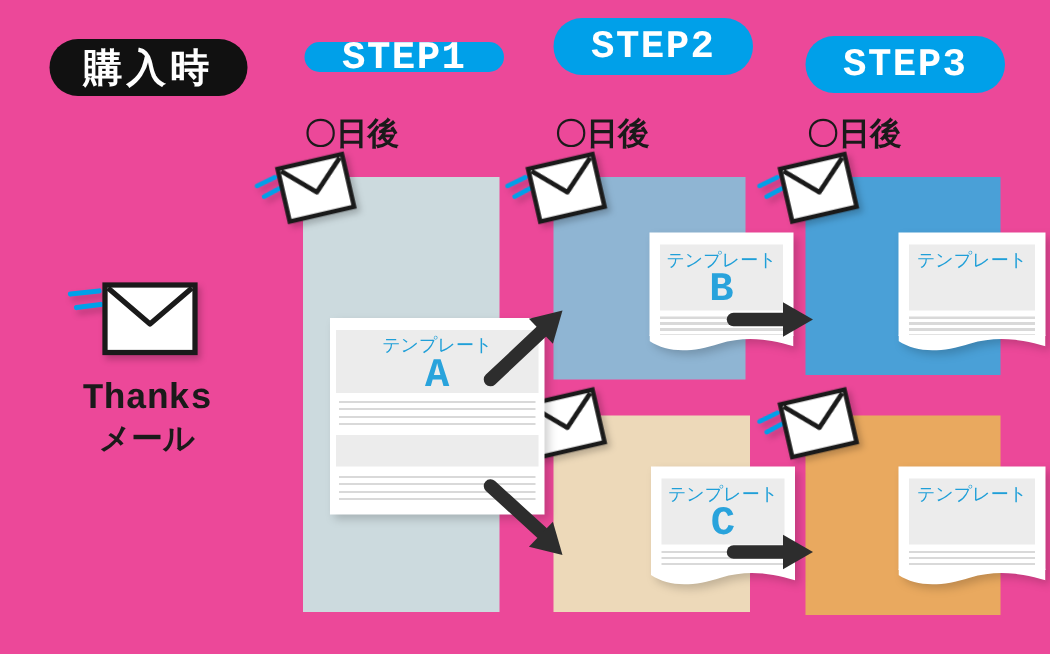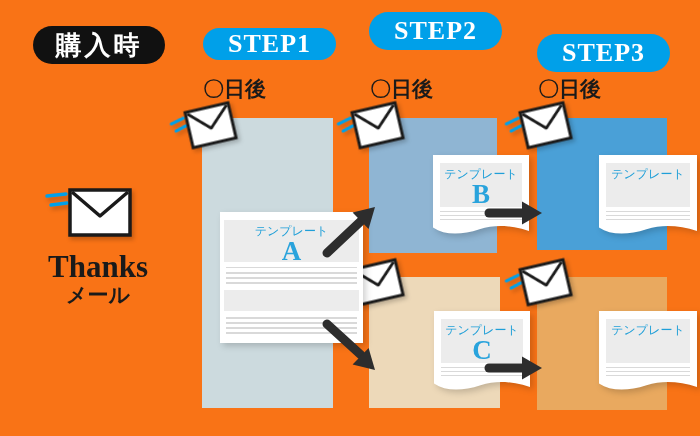--- a/index.html
+++ b/index.html
@@ -1,19 +1,19 @@
 <!DOCTYPE html>
 <html><head>
 <meta charset="utf-8">
 <style>
   html,body { margin:0; padding:0; background:#f4f3f2; }
   .canvas {
     position:relative; width:700px; height:436px; overflow:hidden;
-    background:#f97316;
-    font-family:Liberation Serif, serif;
+    background:#ec4899;
+    font-family:Liberation Mono, monospace;
     color:#1a1a1a;
   }
   .pill {
     position:absolute; border-radius:19px; color:#fff; font-weight:700;
     display:flex; align-items:center; justify-content:center;
   }
   .pill-black { background:#111111; font-size:26px; letter-spacing:3px; }
   .pill-blue  { background:#00a0e9; font-size:26px; letter-spacing:1px; }
   .days {
     position:absolute; width:130px; 
@@ -41,33 +41,33 @@
       #d9d9d9 0,#d9d9d9 1.5px,transparent 1.5px,transparent 4px);
   }
   .doc-wave { display:block; width:100%; height:14px; margin-top:-1px; }
   .env { position:absolute; filter:drop-shadow(2px 3px 2px rgba(0,0,0,0.22)); }
   .env-small { width:66px; height:54px; transform:rotate(-13deg); }
   .env-big { width:92px; height:56px; }
   .thanks {
     position:absolute; left:40px; top:252px; width:116px; text-align:center;
     font-weight:700; color:#1a1a1a;
   }
-  .thanks .l1 { font-size:31px; line-height:29px; }
+  .thanks .l1 { font-size:24px; line-height:29px; }
   .thanks .l2 { font-size:21px; line-height:28px; }
   .arrows { position:absolute; left:0; top:0; pointer-events:none; }
 </style>
 </head>
 <body>
 
 <div class="canvas">
 
   <div class="pill pill-black" style="left:33px;top:26px;width:132px;height:38px">購入時</div>
-  <div class="pill pill-blue" style="left:203px;top:28px;width:133px;height:32px">STEP1</div>
+  <div class="pill pill-blue" style="left:203px;top:28px;width:133px;height:20px">STEP1</div>
   <div class="pill pill-blue" style="left:369px;top:12px;width:133px;height:38px">STEP2</div>
-  <div class="pill pill-blue" style="left:537px;top:34px;width:133px;height:38px">STEP3</div>
+  <div class="pill pill-blue" style="left:537px;top:24px;width:133px;height:38px">STEP3</div>
 
   <div class="days" style="left:203px;top:75px">〇日後</div>
   <div class="days" style="left:370px;top:75px">〇日後</div>
   <div class="days" style="left:538px;top:75px">〇日後</div>
 
   <div class="colbox" style="left:202px;top:118px;width:131px;height:290px;background:#ccdade"></div>
   <div class="colbox" style="left:369px;top:118px;width:128px;height:135px;background:#8fb5d3"></div>
   <div class="colbox" style="left:537px;top:118px;width:130px;height:132px;background:#4aa0d7"></div>
   <div class="colbox" style="left:369px;top:277px;width:131px;height:131px;background:#edd9b9"></div>
   <div class="colbox" style="left:537px;top:277px;width:130px;height:133px;background:#e9a95f"></div>

